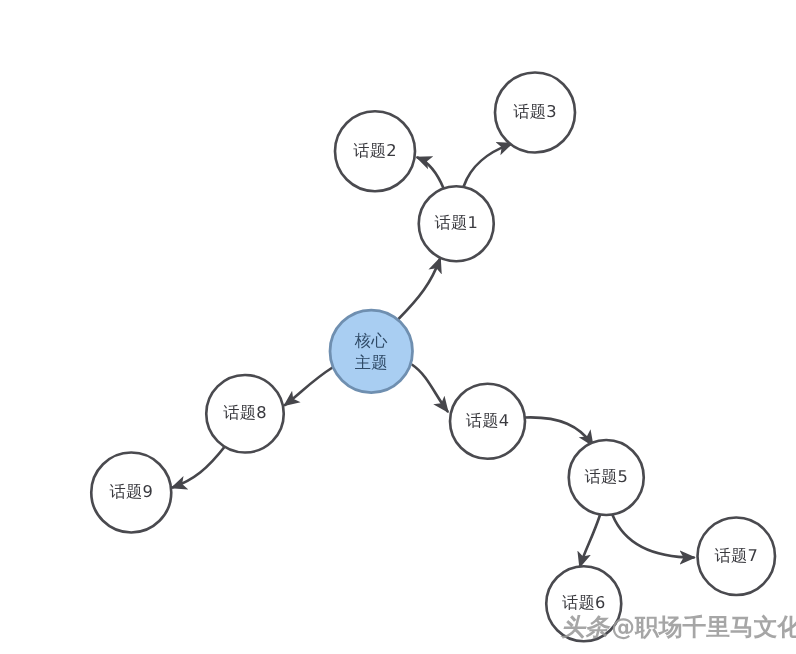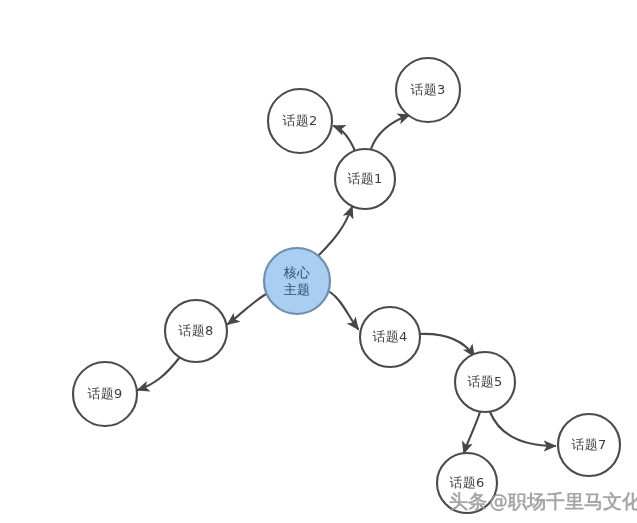--- a/index.html
+++ b/index.html
@@ -62,20 +62,21 @@
     font-family: "DejaVu Sans", "Liberation Sans", sans-serif;
     font-size: 19px;
     font-weight: bold;
     color: #9a9a9a;
     opacity: 0.88;
     white-space: nowrap;
     letter-spacing: 0px;
     user-select: none;
   }
   .watermark .wm-logo {
+    font-style: italic;
     margin-right: 2px;
   }
 </style>
 </head>
 <body>
 
 <div id="canvas-wrap">
   <svg id="mindmap" viewBox="0 0 637 523" xmlns="http://www.w3.org/2000/svg">
     <defs>
       <marker id="arrowhead" markerWidth="7" markerHeight="7" refX="5.4" refY="3.1" orient="auto" markerUnits="strokeWidth">

